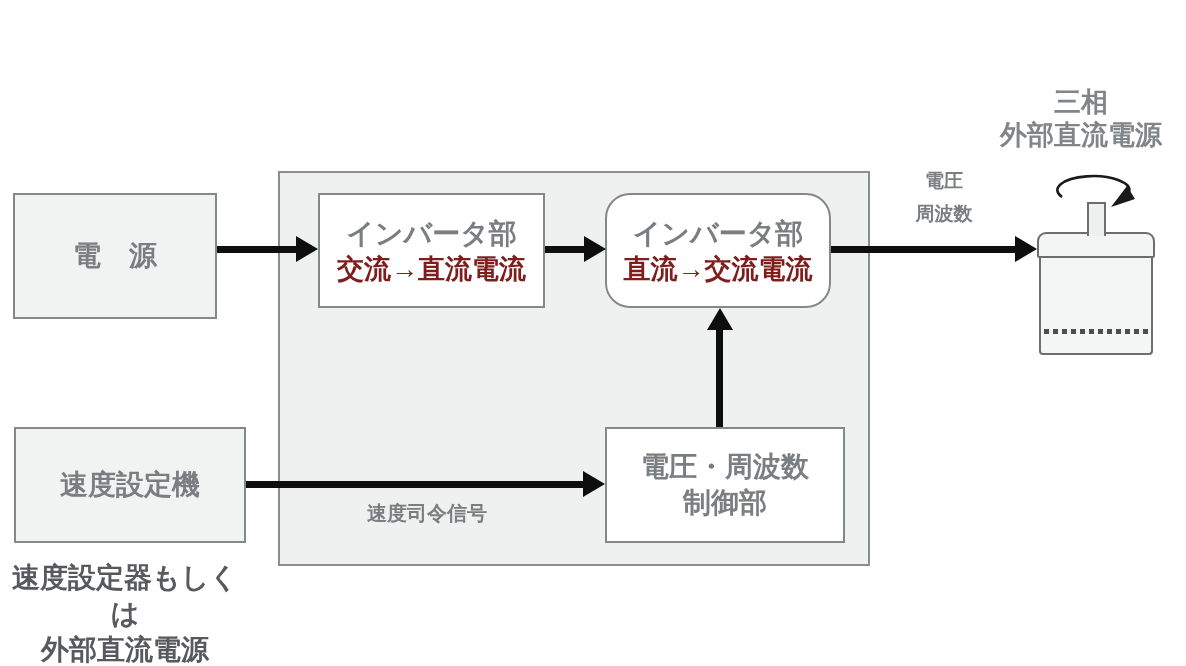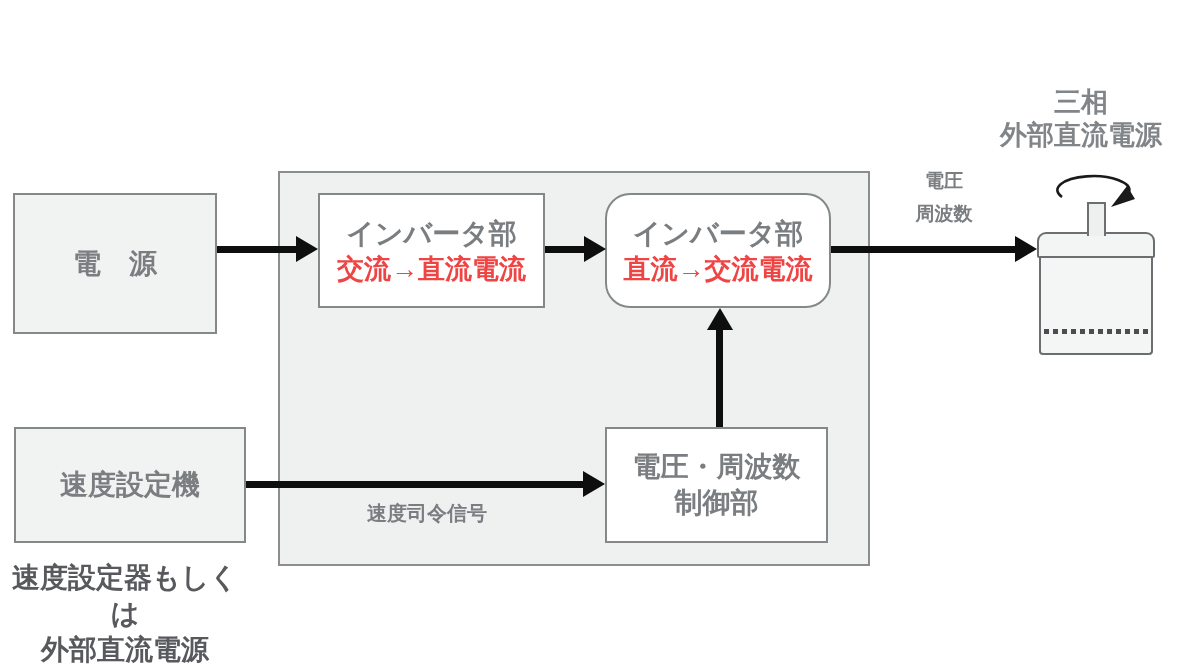--- a/index.html
+++ b/index.html
@@ -7,21 +7,21 @@
   #stage{
     position:relative;width:1186px;height:666px;background:#ffffff;overflow:hidden;
     font-family:"Liberation Sans","DejaVu Sans",sans-serif;font-weight:bold;
   }
   .box{position:absolute;border:2px solid #85888b;display:flex;flex-direction:column;
        align-items:center;justify-content:center;text-align:center;}
   .gray-fill{background:#f1f3f3;}
   .white-fill{background:#ffffff;}
   .group{position:absolute;background:#eff1f1;border:2px solid #8a8e91;}
   .box .t1{font-size:28px;line-height:36px;color:#7b7e81;}
-  .box .t2{font-size:27px;line-height:34px;color:#ef4444;}
+  .box .t2{font-size:27px;line-height:34px;color:#7f1d1d;}
   .label{position:absolute;text-align:center;color:#7b7e81;}
   .lbl-line{display:block;}
   
   .shaft-h{position:absolute;height:7px;background:#0e0e0e;}
   .shaft-v{position:absolute;width:7px;background:#0e0e0e;}
   .head-right{position:absolute;width:0;height:0;
     border-left:22px solid #0e0e0e;border-top:13px solid transparent;border-bottom:13px solid transparent;}
   .head-up{position:absolute;width:0;height:0;
     border-bottom:22px solid #0e0e0e;border-left:13px solid transparent;border-right:13px solid transparent;}
   
@@ -36,35 +36,35 @@
   .rot-svg{position:absolute;left:1048px;top:166px;z-index:4;}
 </style>
 </head>
 <body>
 
 <div id="stage">
 
   <div class="group" style="left:278px;top:171px;width:592px;height:395px;"></div>
 
 
-  <div class="box gray-fill" style="left:13px;top:193px;width:204px;height:141px;">
+  <div class="box gray-fill" style="left:13px;top:193px;width:204px;height:126px;">
     <span class="t1">電　源</span>
   </div>
 
   <div class="box white-fill" style="left:318px;top:193px;width:227px;height:115px;">
     <span class="t1">インバータ部</span>
     <span class="t2">交流→直流電流</span>
   </div>
 
   <div class="box white-fill" style="left:605px;top:193px;width:226px;height:115px;border-radius:25px;">
     <span class="t1">インバータ部</span>
     <span class="t2">直流→交流電流</span>
   </div>
 
-  <div class="box white-fill" style="left:605px;top:427px;width:223px;height:116px;">
+  <div class="box white-fill" style="left:605px;top:427px;width:240px;height:116px;">
     <span class="t1">電圧・周波数</span>
     <span class="t1">制御部</span>
   </div>
 
   <div class="box gray-fill" style="left:14px;top:427px;width:232px;height:116px;">
     <span class="t1">速度設定機</span>
   </div>
 
   <div class="label" style="left:874px;top:164px;width:140px;font-size:19px;line-height:33px;">
     <span class="lbl-line">電圧</span>

